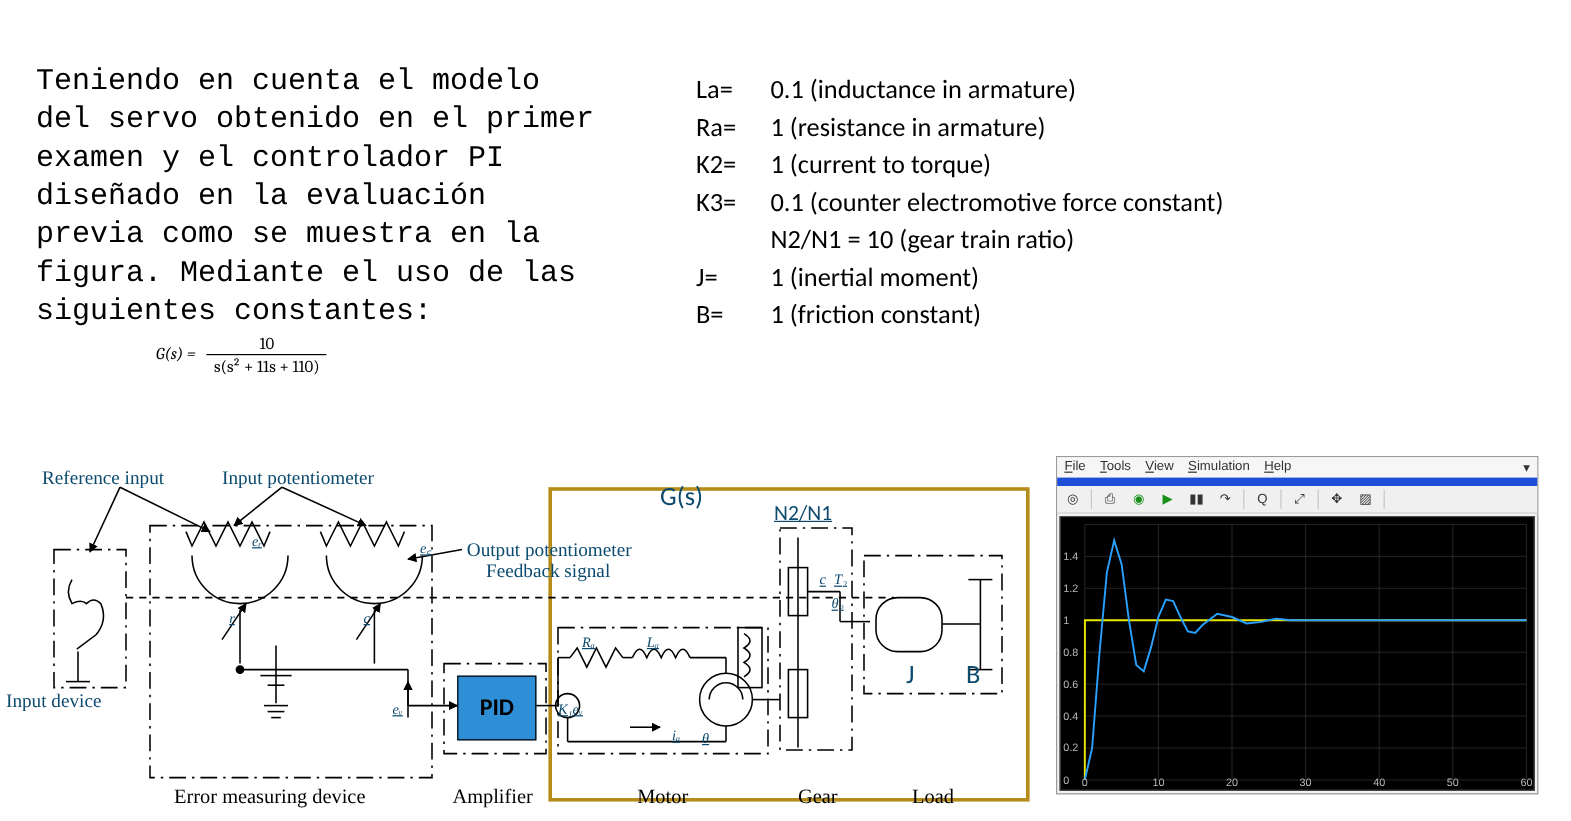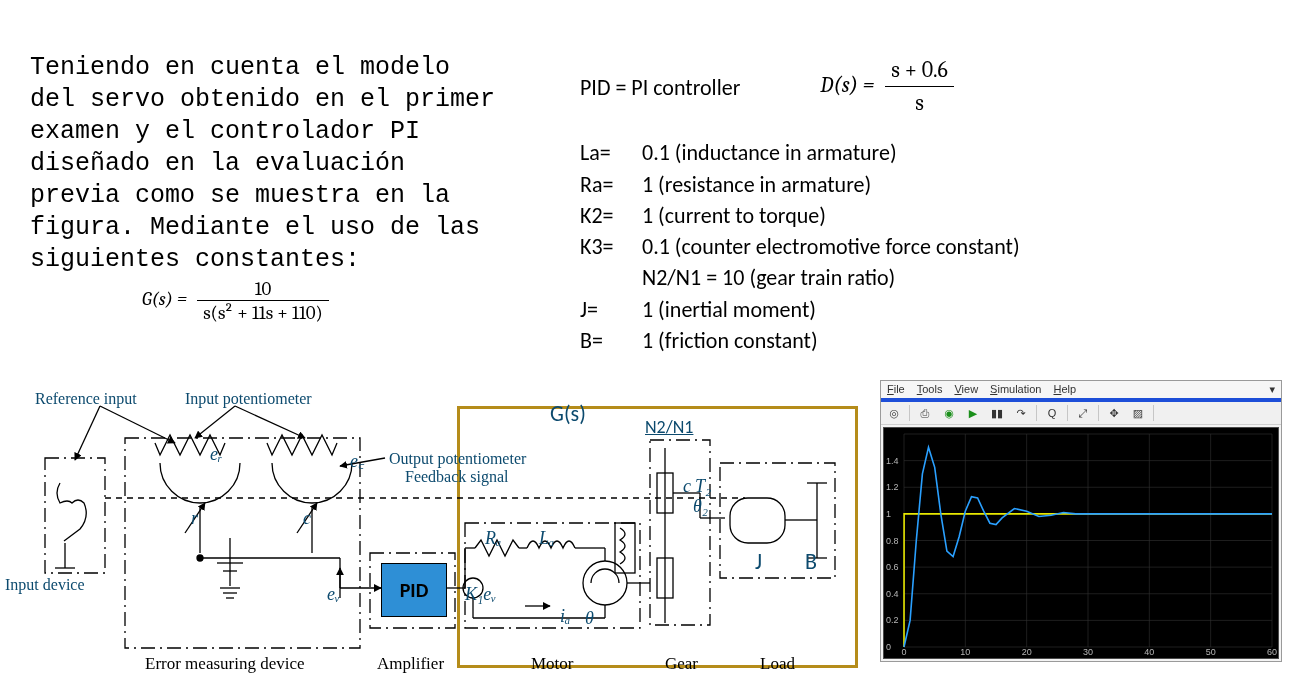--- a/index.html
+++ b/index.html
@@ -26,22 +26,21 @@
     font-size: 25px;
     line-height: 1.28;
     font-family: Liberation Mono, monospace;
   }
   
   .eq-gs {
     position: absolute;
     left: 130px;
     top: 278px;
     font-family: Cambria, "Times New Roman", serif;
-    font-size: 19px;
-    margin-left: 12px;
+    font-size: 14px;
   }
   .eq-gs .lhs { font-style: italic; }
   .eq-gs .frac { display: inline-block; vertical-align: middle; text-align: center; margin-left: 6px; }
   .eq-gs .num { display: block; padding: 0 6px; }
   .eq-gs .den { display: block; border-top: 1.4px solid #000; padding: 1px 6px 0; }
 
   
   .right-col {
     position: absolute;
     left: 580px;
@@ -70,21 +69,21 @@
     height: 288px;
   }
   .schematic svg { position:absolute; left:0; top:0; }
   .schem-label {
     position: absolute;
     font-family: "Times New Roman", serif;
     font-size: 16px;
     color: #0c4a6e;
     white-space: nowrap;
   }
-  .schem-label.small { font-size: 18px; }
+  .schem-label.small { font-size: 12px; text-decoration: underline; }
   .schem-label.sans { font-family: Calibri, Arial, sans-serif; font-size: 22px; }
   .schem-label.sans18 { font-family: Calibri, Arial, sans-serif; font-size: 18px; }
   .schem-label.it { font-style: italic; }
   .schem-bottom {
     position: absolute;
     bottom: 2px;
     font-family: "Times New Roman", serif;
     font-size: 17px;
   }
   .pid-box {
@@ -121,21 +120,21 @@
     font-size: 11px;
     color: #333;
     display: flex;
     flex-direction: column;
   }
   .scope .menubar {
     display: flex;
     gap: 12px;
     padding: 2px 6px;
     background: #f6f6f6;
-    border-bottom: 4px solid #1d4ed8;
+    border-bottom: 7px solid #1d4ed8;
   }
   .scope .menubar span { cursor: default; }
   .scope .menubar span u { text-decoration: underline; }
   .scope .toolbar {
     display: flex;
     align-items: center;
     gap: 6px;
     padding: 2px 4px;
     background: #f0f0f0;
     border-bottom: 1px solid #cfcfcf;
@@ -180,30 +179,20 @@
 
   <div class="eq-gs">
     <span class="lhs">G(s) =</span>
     <span class="frac">
       <span class="num">10</span>
       <span class="den">s(s² + 11s + 110)</span>
     </span>
   </div>
 
   <div class="right-col">
-    <div class="pid-row">
-      <span>PID = PI controller</span>
-      <span class="eq-ds">
-        <span class="lhs">D(s) =</span>
-        <span class="frac">
-          <span class="num">s + 0.6</span>
-          <span class="den">s</span>
-        </span>
-      </span>
-    </div>
     <div class="params">
       <div class="row">
           <span class="k">La=</span>
           <span class="v">0.1 (inductance in armature)</span>
         </div>
       <div class="row">
           <span class="k">Ra=</span>
           <span class="v">1 (resistance in armature)</span>
         </div>
       <div class="row">

